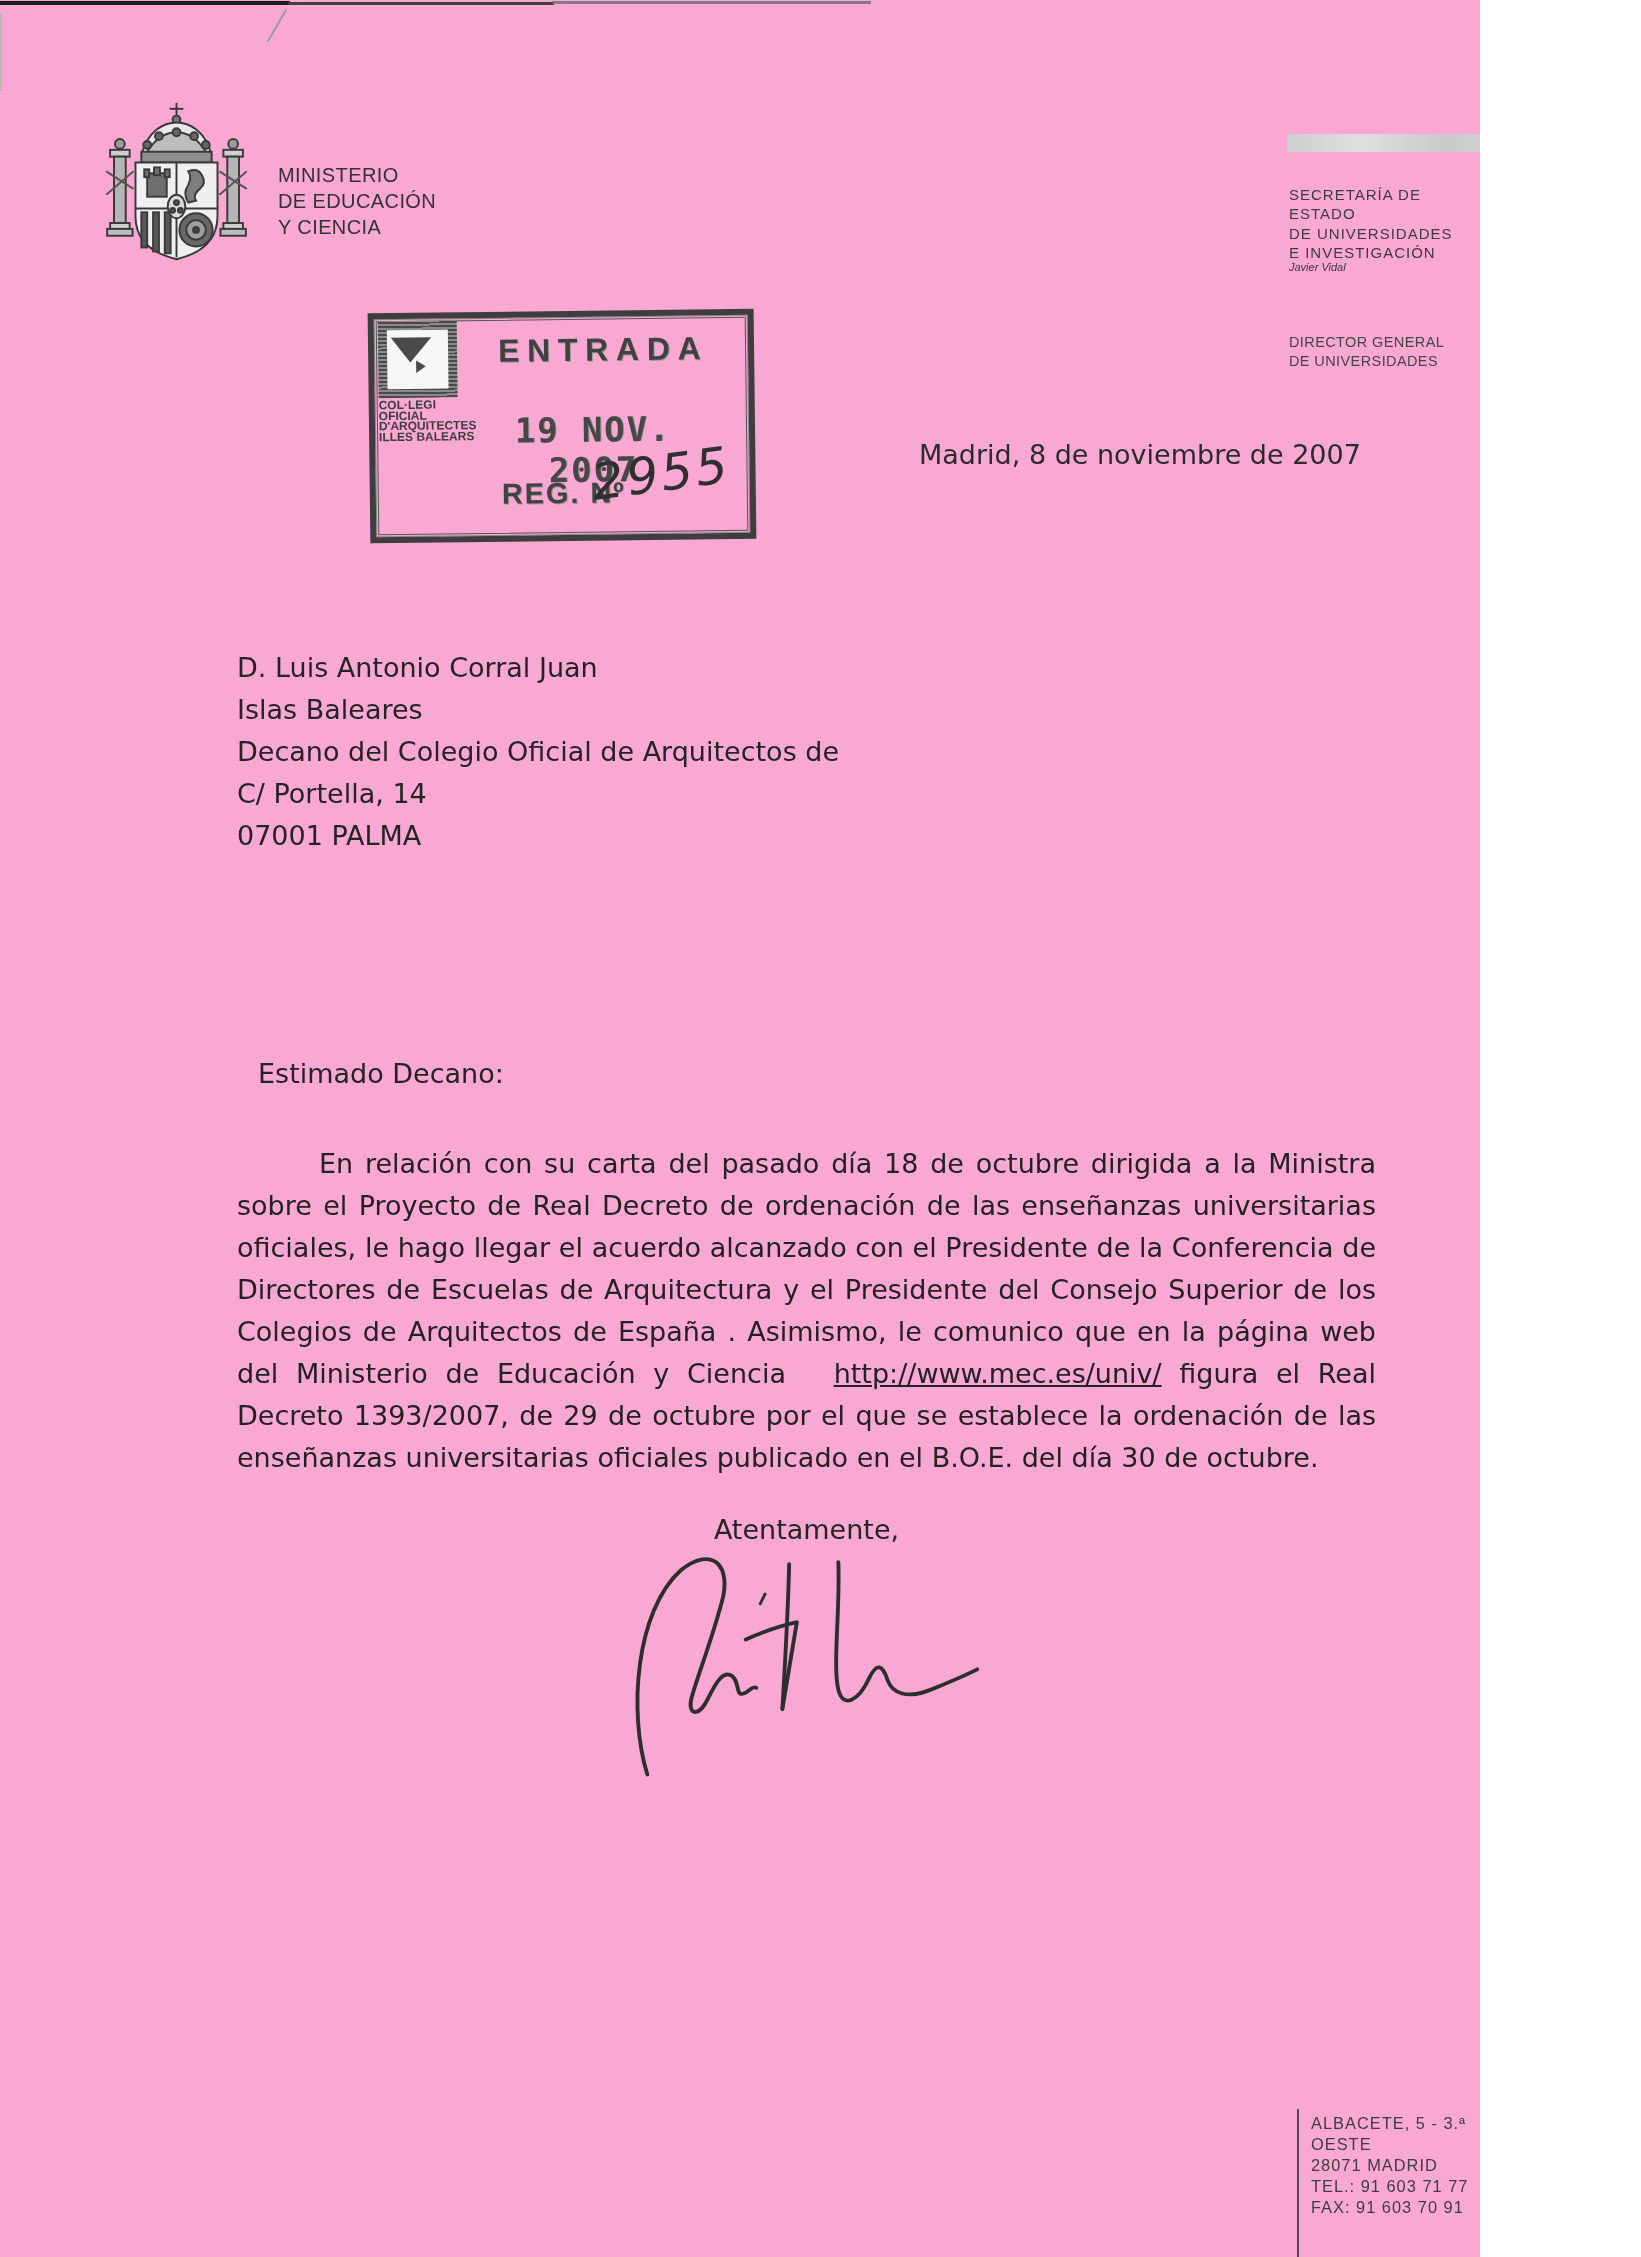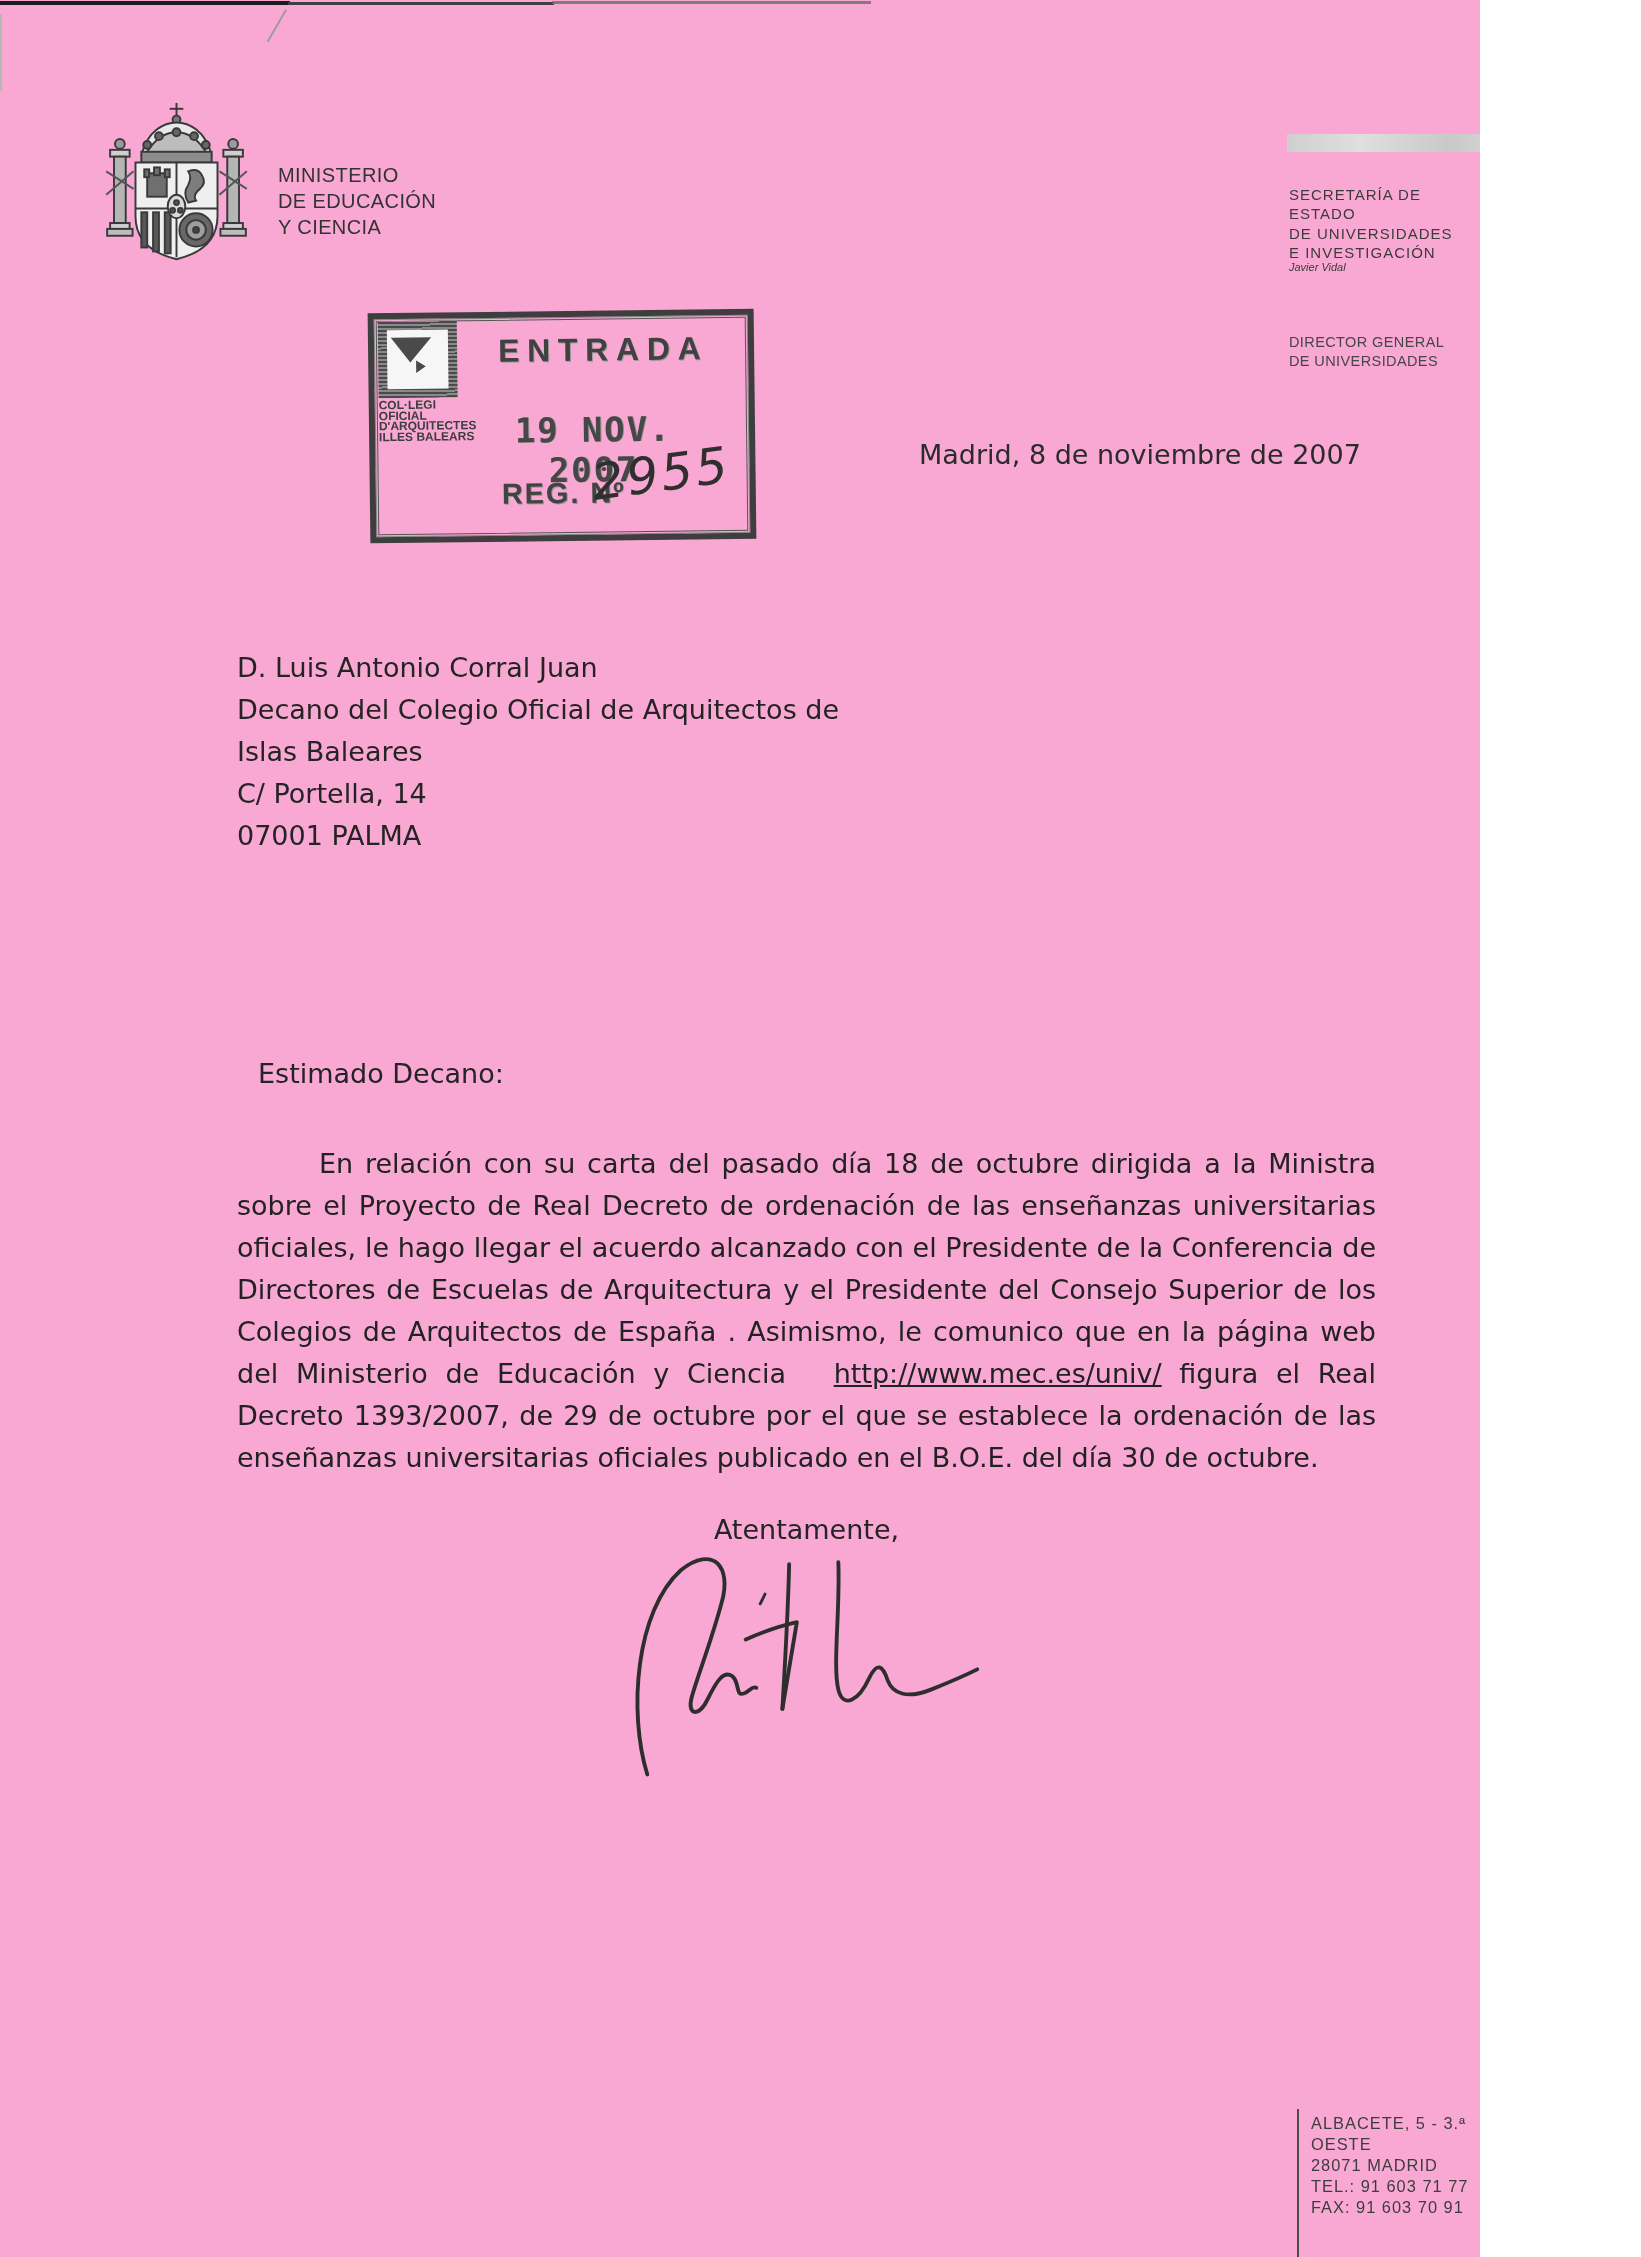--- a/index.html
+++ b/index.html
@@ -215,22 +215,22 @@
     <div class="stamp-entrada">ENTRADA</div>
     <div class="stamp-date">19 NOV. 2007</div>
     <div class="stamp-reg">REG. Nº</div>
     <div class="stamp-regno">2955</div>
   </div>
 
   <div class="dateline">Madrid, 8 de noviembre de 2007</div>
 
   <div class="recipient">
     <div>D. Luis Antonio Corral Juan</div>
+    <div>Islas Baleares</div>
     <div>Decano del Colegio Oficial de Arquitectos de</div>
-    <div>Islas Baleares</div>
     <div>C/ Portella, 14</div>
     <div>07001 PALMA</div>
   </div>
 
   <div class="salutation">Estimado Decano:</div>
 
   <p class="body-par"><span>En relación con su carta del pasado día 18 de octubre dirigida a la Ministra sobre el Proyecto de Real Decreto de ordenación de las enseñanzas universitarias oficiales, le hago llegar el acuerdo alcanzado con el Presidente de la Conferencia de Directores de Escuelas de Arquitectura y el Presidente del Consejo Superior de los Colegios de Arquitectos de España . Asimismo, le comunico que en la página web del Ministerio de Educación y Ciencia </span><span class="url">http://www.mec.es/univ/</span><span> figura el Real Decreto 1393/2007, de 29 de octubre por el que se establece la ordenación de las enseñanzas universitarias oficiales publicado en el B.O.E. del día 30 de octubre.</span></p>
 
   <div class="closing">Atentamente,</div>
 

